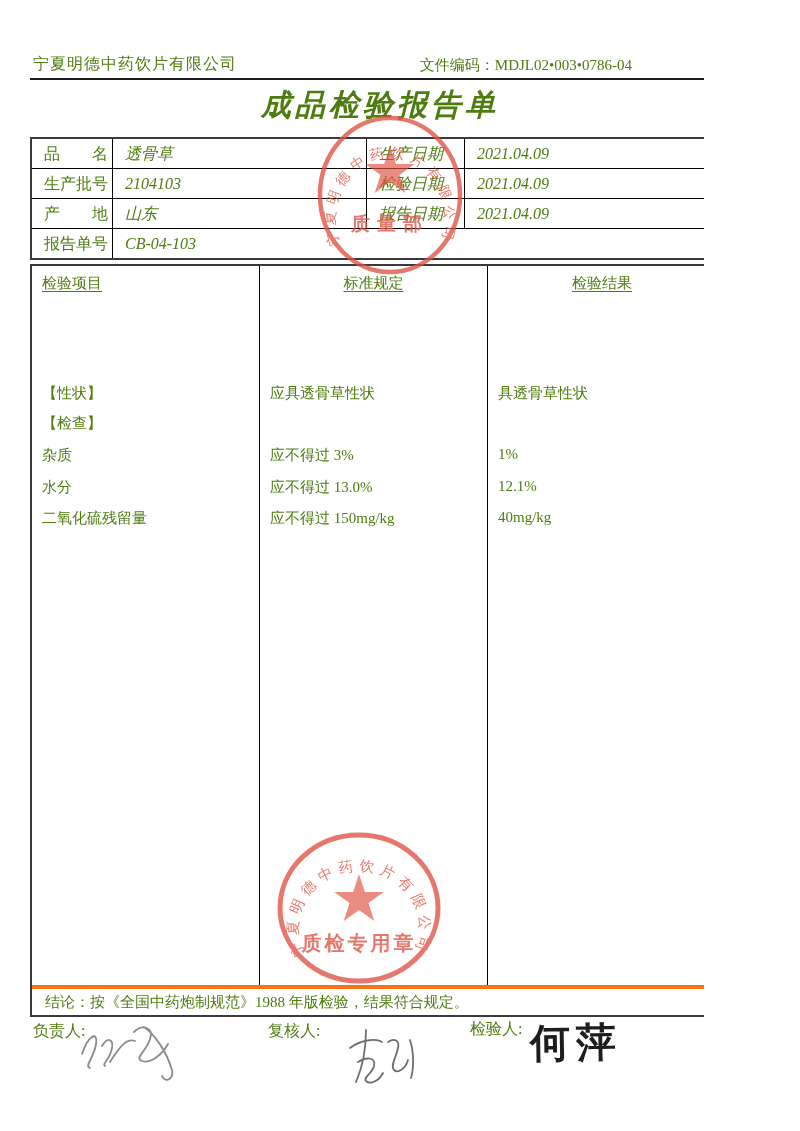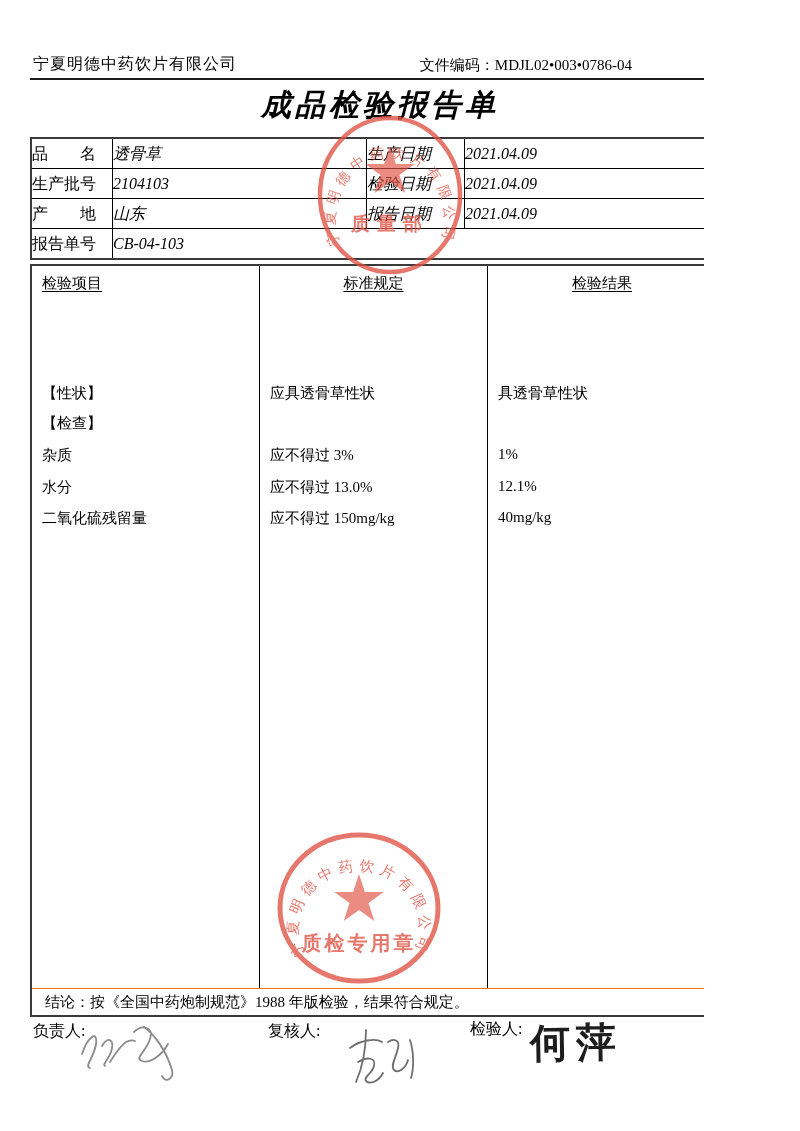--- a/index.html
+++ b/index.html
@@ -1,43 +1,43 @@
 <!DOCTYPE html>
 <html style="--stamp: #e05243;"><head>
 <meta charset="utf-8">
 <style>
   html,body{margin:0;padding:0;background:#ffffff;}
   .page{
     position:relative;width:704px;height:1131px;background:#ffffff;overflow:hidden;
-    font-family:"Liberation Serif","DejaVu Serif",serif;color:#000000;
+    font-family:"Liberation Serif","DejaVu Serif",serif;color:#4d7c0f;
   }
   
   .company{position:absolute;left:33px;top:54px;font-size:16px;letter-spacing:1px;}
   .doc-code{position:absolute;right:72px;top:56px;font-size:15px;}
   .head-rule{position:absolute;left:30px;top:78px;width:701px;height:2px;background:#1c1c1c;}
   .title{position:absolute;left:30px;top:85px;width:700px;text-align:center;
          font-size:30px;font-weight:bold;letter-spacing:4px;font-style:italic;}
   
   .info-table{position:absolute;left:30px;top:137px;width:684px;border:2px solid #3a3a3a;background:transparent;}
   .info-row{display:grid;grid-template-columns:80px 254px 98px 1fr;height:29px;line-height:29px;font-size:16px;}
   .info-row.last{grid-template-columns:80px 1fr;}
   .info-row + .info-row{border-top:1px solid #000;}
-  .cell{white-space:nowrap;overflow:hidden;}
+  .cell{padding-left:12px;white-space:nowrap;overflow:hidden;}
   .cell.bl{border-left:1px solid #000;font-style:italic;}
   .mono-val{font-size:16px;}
   
   .insp-table{position:absolute;left:30px;top:264px;width:684px;height:749px;border:2px solid #3a3a3a;}
   .insp-cols{position:absolute;left:0;top:0;right:0;bottom:27px;display:grid;grid-template-columns:228px 228px 1fr;}
   .insp-col{position:relative;}
   .insp-col.br{border-right:1px solid #000;}
   .col-head{position:absolute;top:8px;font-size:15px;text-decoration:underline;text-underline-offset:3px;text-align:right;}
   .col-head.left{left:10px;}
   .col-head.center{left:0;right:0;text-align:center;}
   .line{position:absolute;left:10px;right:4px;font-size:15px;white-space:nowrap;margin-top:48px;}
-  .insp-conclusion{position:absolute;left:0;right:0;bottom:0;height:26px;border-top:1px solid #f97316;
+  .insp-conclusion{position:absolute;left:0;right:0;bottom:0;height:26px;border-top:4px solid #f97316;
                    line-height:26px;font-size:15px;padding-left:13px;white-space:nowrap;}
   
   .stamp{position:absolute;opacity:0.78;pointer-events:none;}
   .stamp text{font-family:"Liberation Sans","DejaVu Sans",sans-serif;}
   
   .sig-label{position:absolute;font-size:16px;}
   .sig-art{position:absolute;pointer-events:none;}
 </style>
 </head>
 <body>

